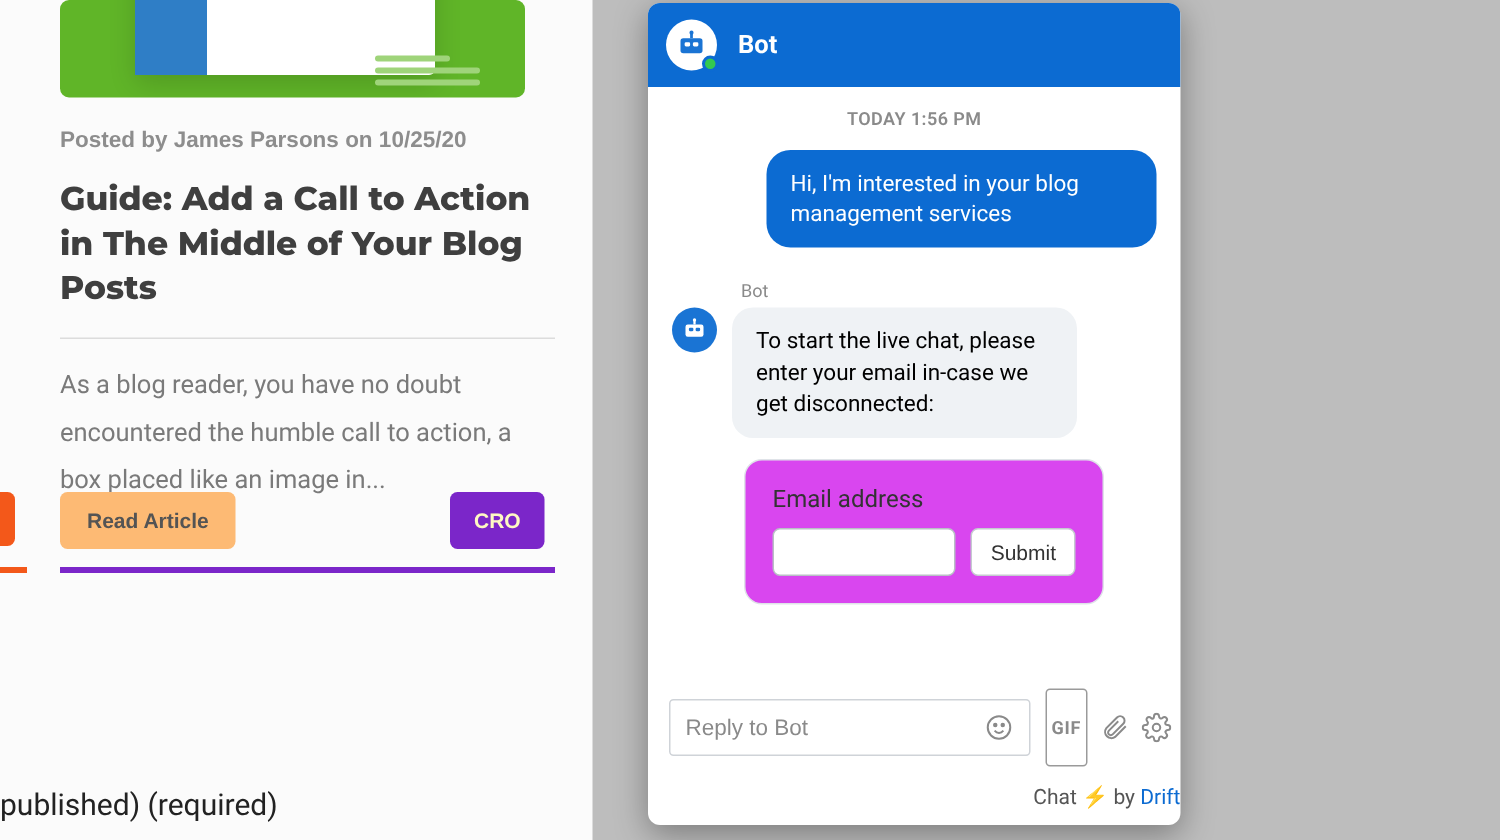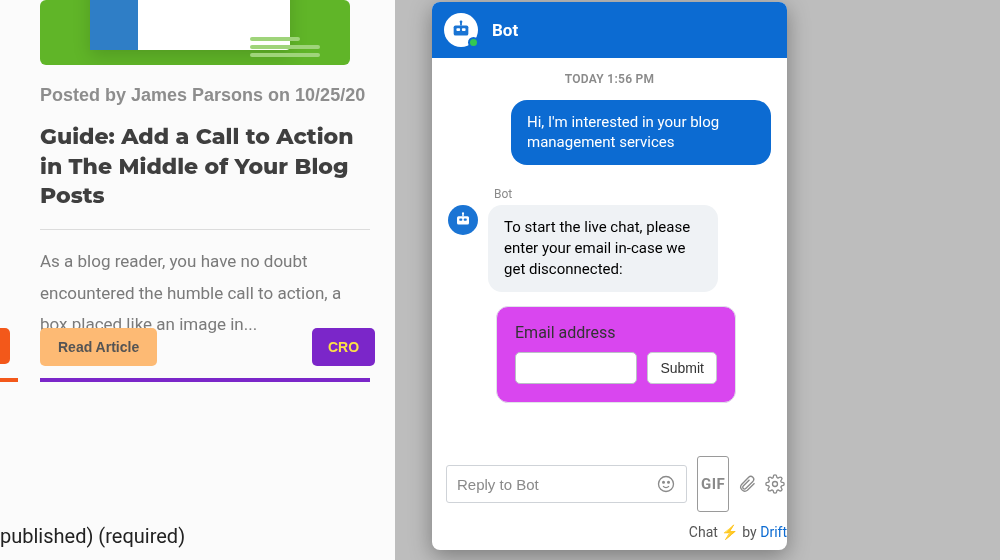--- a/index.html
+++ b/index.html
@@ -11,28 +11,28 @@
   .orange-sliver { position: absolute; left: 0; top: 328px; width: 10px; height: 36px; background: #f3581a; border-radius: 0 5px 5px 0; }
   .orange-underline { position: absolute; left: 0; top: 378px; width: 18px; height: 4px; background: #f3581a; }
 
   .thumb { margin-top: 0; width: 310px; height: 65px; background: #60b528; border-radius: 6px; position: relative; overflow: hidden; }
   .thumb-inner { position: absolute; left: 50px; top: -40px; width: 200px; height: 90px; background: #fff; border-radius: 4px; box-shadow: 0 6px 18px rgba(0,0,0,.15); }
   .thumb-inner::before { content:""; position:absolute; left:0; top:0; bottom:0; width:48px; background:#2f7ec6; }
   .thumb-bars { position:absolute; right:30px; bottom:8px; display:flex; flex-direction:column; gap:4px; }
   .thumb-bars span { display:block; width:70px; height:4px; background:#9fd47a; border-radius:2px; }
   .thumb-bars span:nth-child(1){ width:50px; }
 
-  .posted { margin-top: 20px; color: #8d8d8d; font-size: 18px; font-weight: 700; font-family: Arial, sans-serif; }
+  .posted { margin-top: 20px; color: #8d8d8d; font-size: 15px; font-weight: 700; font-family: Arial, sans-serif; }
   .post-title { margin-top: 16px; font-family: Montserrat, Arial, sans-serif; font-weight: 800; font-size: 22px; line-height: 1.35; color: #3f3f3f; }
   .rule { margin-top: 18px; border: none; border-top: 1px solid #dcdcdc; }
   .excerpt { margin-top: 16px; font-size: 17px; line-height: 1.85; color: #7a7a7a; }
 
   .btn-row { position: absolute; left: 40px; top: 328px; display: flex; align-items: center; gap: 10px; }
   .read-btn { background: #fdba74; color: #545454; font-weight: 700; font-size: 14px; padding: 11px 18px; border: none; border-radius: 5px; cursor: pointer; }
-  .cro-btn { position: absolute; left: 300px; top: 328px; background: #7b26c9; color: #fde047; font-weight: 700; font-size: 14px; padding: 11px 16px; border: none; border-radius: 5px; cursor: pointer; margin-left: 12px; }
+  .cro-btn { position: absolute; left: 300px; top: 328px; background: #7b26c9; color: #fef9c3; font-weight: 700; font-size: 14px; padding: 11px 16px; border: none; border-radius: 5px; cursor: pointer; }
   .purple-bar { position: absolute; left: 40px; top: 378px; right: 25px; height: 4px; background: #7b26c9; }
 
   .footer-frag { position: absolute; left: 0; bottom: 12px; font-size: 20px; color: #222; }
 
   
   .chat { position: absolute; left: 432px; top: 2px; width: 355px; height: 548px; background: #fff; border-radius: 8px; box-shadow: 0 6px 22px rgba(0,0,0,.35); display: flex; flex-direction: column; overflow: hidden; }
   .chat-header { height: 56px; background: #0c6bd2; display: flex; align-items: center; padding-left: 12px; gap: 14px; }
   .bot-avatar { width: 34px; height: 34px; border-radius: 50%; background: #fff; display: flex; align-items: center; justify-content: center; position: relative; }
   .bot-avatar svg { width: 22px; height: 22px; }
   .status-dot { position: absolute; right: -1px; bottom: -1px; width: 11px; height: 11px; border-radius: 50%; background: #33c951; border: 2px solid #0c6bd2; }
@@ -54,21 +54,21 @@
   .email-row { display: flex; gap: 10px; align-items: center; }
   .email-input { flex: 1; height: 32px; border: 1px solid #b9bfc6; border-radius: 5px; background: #fff; padding: 0 8px; font-size: 14px; min-width: 0; }
   .submit-btn { height: 32px; padding: 0 12px; border: 1px solid #c5cad0; background: #fff; border-radius: 5px; font-size: 14px; color: #333; cursor: pointer; }
 
   .chat-input-bar { padding: 10px 14px 0; display: flex; align-items: center; gap: 10px; }
   .reply-wrap { flex: 1; height: 38px; border: 1px solid #cfd3d8; border-radius: 3px; display: flex; align-items: center; padding: 0 10px; background:#fff; }
   .reply-input { flex: 1; border: none; outline: none; font-size: 15px; color: #333; background: transparent; }
   .reply-input::placeholder { color: #8a8a8a; }
   .inline-icon { width: 20px; height: 20px; color: #8a8a8a; cursor: pointer; }
   .side-icons { display: flex; align-items: center; gap: 8px; color: #8a8a8a; }
-  .gif-badge { font-size: 15px; font-weight: 700; border: 1px solid #9a9a9a; border-radius: 3px; padding: 18px 3px; letter-spacing:.5px; cursor:pointer; }
+  .gif-badge { font-size: 12px; font-weight: 700; border: 1px solid #9a9a9a; border-radius: 3px; padding: 18px 3px; letter-spacing:.5px; cursor:pointer; }
 
   .chat-footer { text-align: right; font-size: 14px; color: #555; padding: 12px 0 10px; }
   .chat-footer .bolt { color: #f5a623; }
   .chat-footer a { color: #0c6bd2; text-decoration: none; cursor:pointer; }
 </style>
 </head>
 <body>
 
 <div class="blog-col">
   <div class="thumb">

